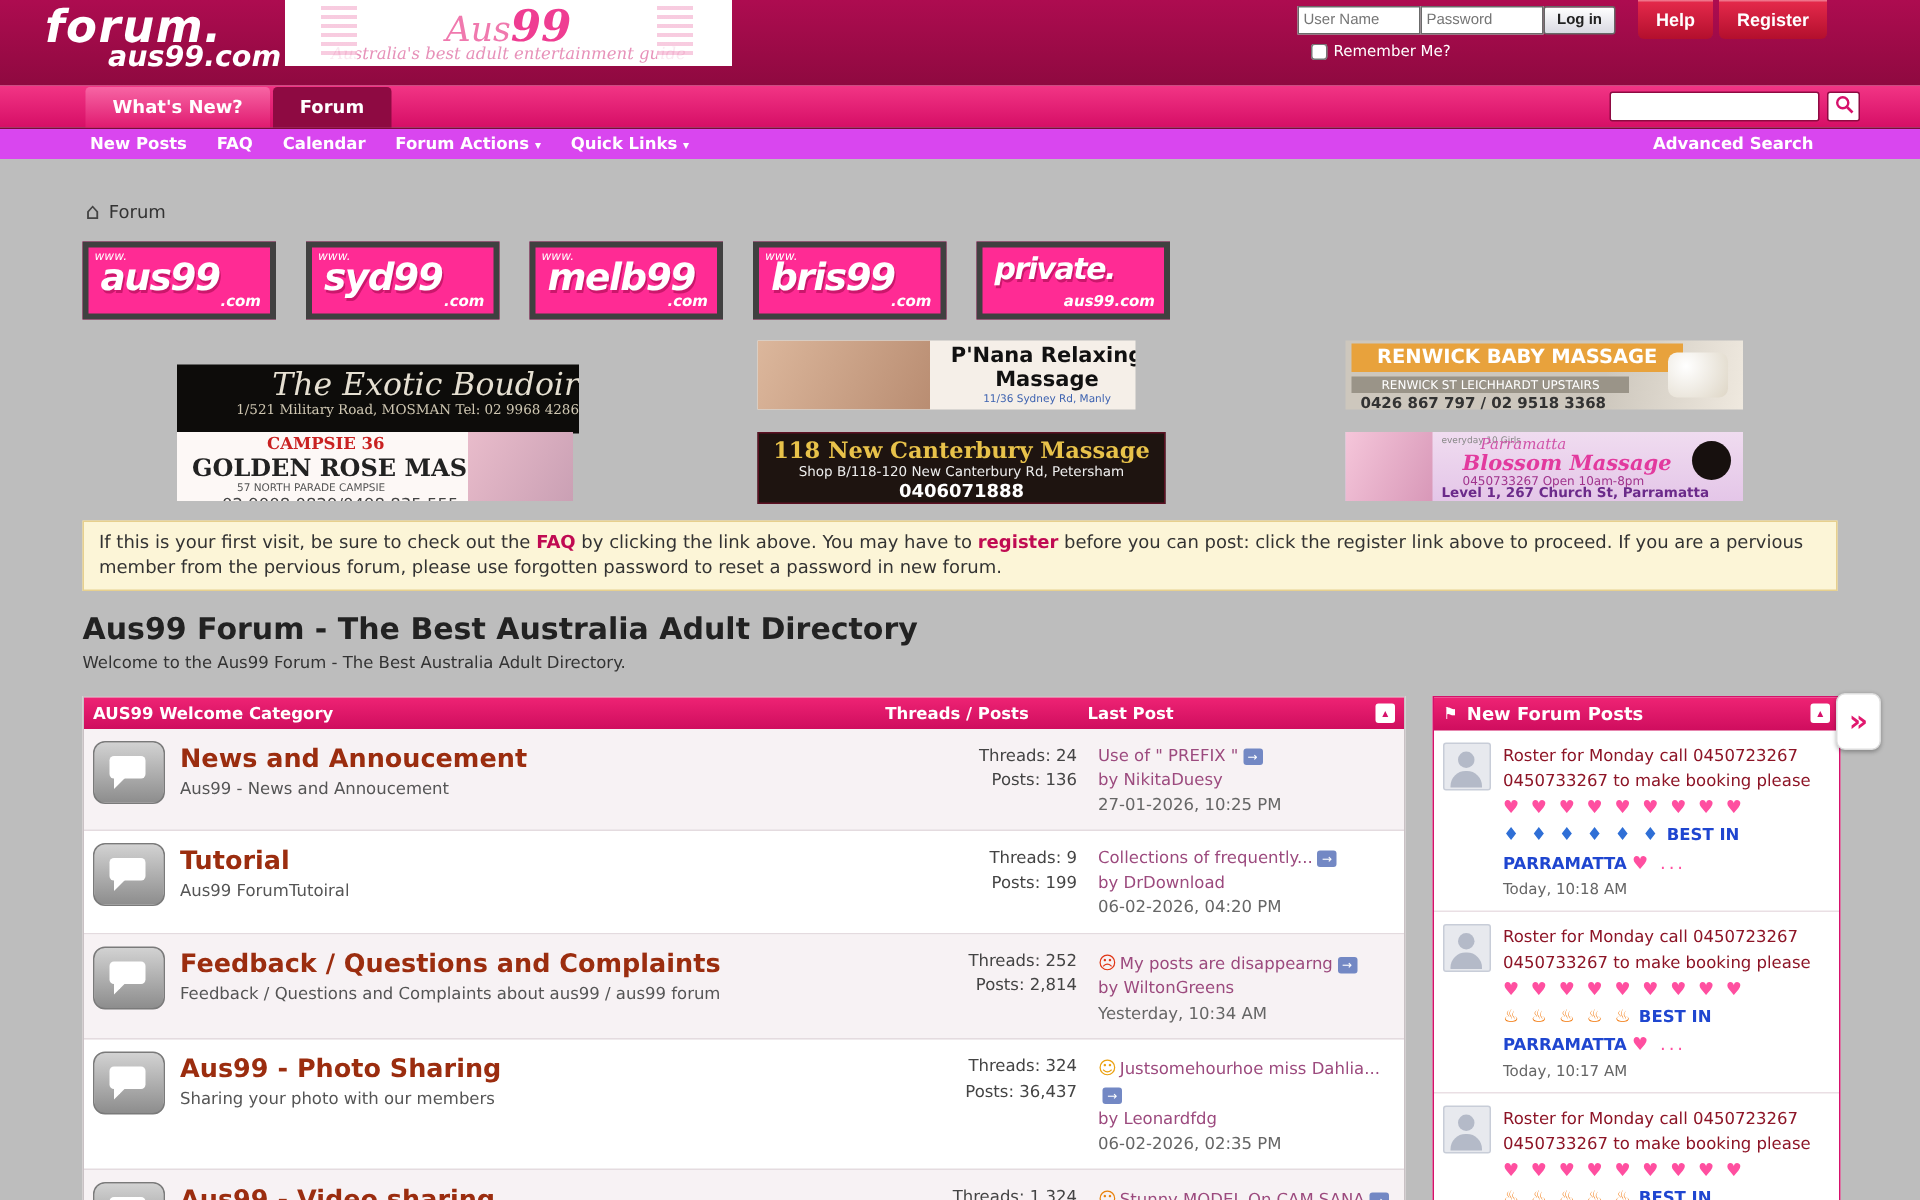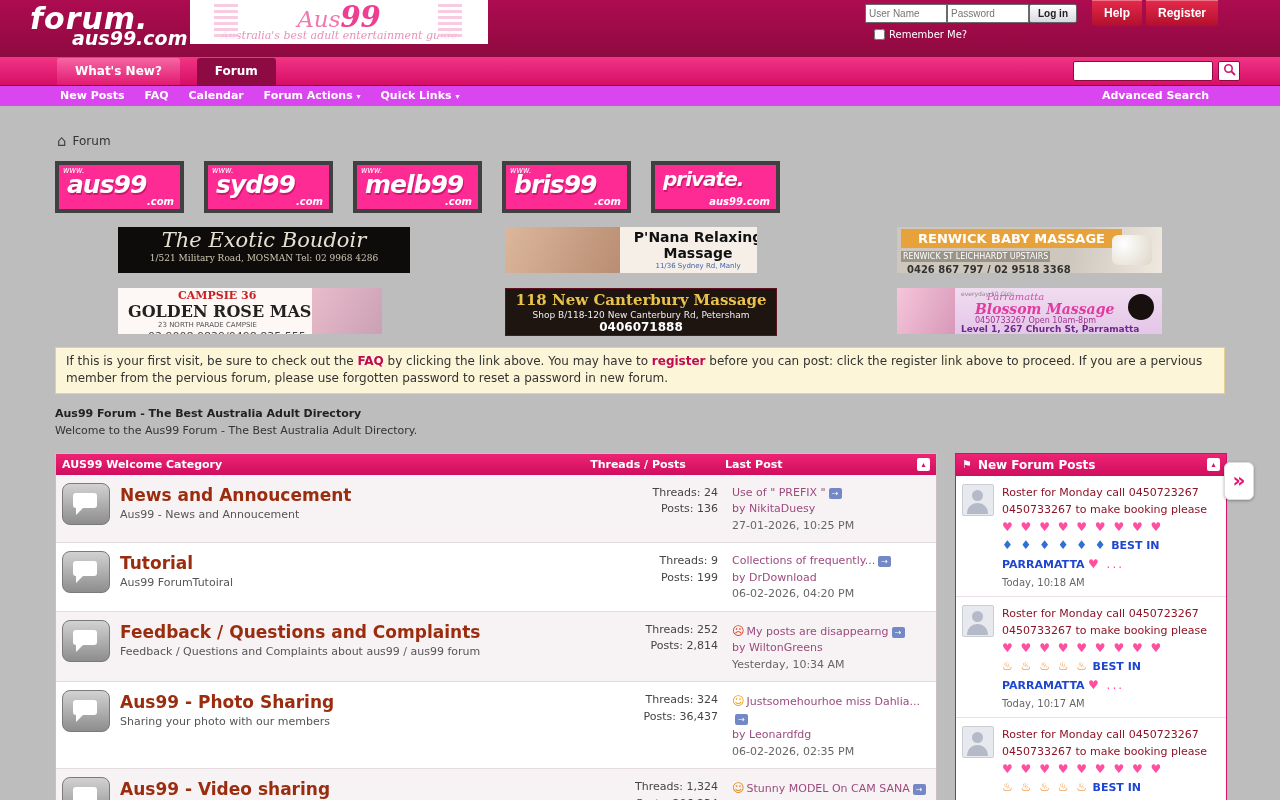--- a/index.html
+++ b/index.html
@@ -27,21 +27,21 @@
   .remember{position:absolute;left:14px;top:29px;color:#fff;font-size:10px;display:flex;align-items:center;gap:4px;}
   .remember input{width:11px;height:11px;margin:0;}
   .red-btn{position:absolute;top:0;height:26px;border:none;border-radius:0 0 4px 4px;cursor:pointer;
            background:linear-gradient(#e62a4c,#b30f2d);color:#fff;font-weight:bold;font-size:12px;
            box-shadow:inset 0 1px 0 rgba(255,255,255,.35);padding:0 12px;}
   .help-btn{left:232px;} .register-btn{left:286px;}
   
   .tabsrow{height:28px;background:linear-gradient(#f23585,#d60e66);position:relative;
            display:flex;align-items:flex-end;padding-left:57px;border-bottom:1px solid #7d0a38;}
   .tab{height:27px;line-height:27px;padding:0 18px;color:#fff;font-weight:bold;font-size:12px;
-       background:linear-gradient(#f765a4,#e01a70);border-radius:3px 3px 0 0;margin-right:17px;cursor:pointer;}
+       background:linear-gradient(#f765a4,#e01a70);border-radius:3px 3px 0 0;margin-right:2px;cursor:pointer;}
   .tab.active{background:#8e0a42;}
   .searchbox{position:absolute;right:40px;top:4px;display:flex;gap:5px;align-items:center;}
   .search-input{width:130px;height:16px;border:1px solid #8e0a42;border-radius:2px;background:#fff;padding:1px 4px;font-size:11px;}
   .search-btn{width:22px;height:20px;background:#fff;border:1px solid #8e0a42;border-radius:2px;cursor:pointer;
               display:flex;align-items:center;justify-content:center;padding:0;}
   
   .subnav{height:20px;line-height:20px;background:#d946ef;color:#fff;font-size:11px;font-weight:bold;position:relative;padding-left:60px;}
   .subnav a{color:#fff;margin-right:16px;}
   .adv-search{position:absolute;right:55px;top:0;}
   .dd{font-size:8px;}
@@ -53,32 +53,32 @@
   .site-banners{display:flex;gap:20px;margin:11px 0 0 55px;}
   .site-banner{width:121px;height:44px;background:#ff2b94;position:relative;color:#fff;
                font-style:italic;font-weight:bold;border:4px solid #404040;cursor:pointer;flex:none;overflow:hidden;}
   .sb-www{position:absolute;left:4px;top:1px;font-size:8px;font-weight:normal;}
   .sb-name{position:absolute;left:8px;top:5px;font-size:25px;letter-spacing:-1px;text-shadow:1px 2px 0 rgba(140,0,60,.45);}
   .site-banner.small .sb-name{font-size:20px;top:2px;}
   .sb-tld{position:absolute;right:6px;bottom:2px;font-size:10px;}
   
   .ads{position:relative;height:107px;margin-top:14px;}
   .ad{position:absolute;height:46px;overflow:hidden;cursor:pointer;}
-  .ad-exotic{left:118px;top:0;width:292px;background:#0d0c0a;color:#e6e0d2;text-align:center;}
+  .ad-exotic{left:118px;top:16px;width:268px;background:#0d0c0a;color:#e6e0d2;text-align:right;}
   .ad-exotic .t{font-family:"DejaVu Serif",serif;font-style:italic;font-size:21px;margin-top:1px;}
   .ad-exotic .a{font-size:9px;font-family:"DejaVu Serif",serif;color:#cfc7b2;margin-top:1px;}
   .ad-pnana{left:505px;top:0;width:252px;background:#f5efe8;}
   .ad-pnana .ph{position:absolute;left:0;top:0;width:115px;height:46px;background:linear-gradient(115deg,#dcb79c,#b98d72);}
   .ad-pnana .tx{position:absolute;left:118px;top:2px;width:150px;text-align:center;}
   .ad-pnana .t{font-weight:bold;font-size:14px;color:#111;}
   .ad-pnana .a{font-size:7px;color:#3d62b0;margin-top:1px;}
   .ad-pnana .p{font-size:11px;font-weight:bold;color:#d21a1a;margin-top:2px;}
   .ad-renwick{left:897px;top:0;width:265px;background:linear-gradient(100deg,#cdc7bd 65%,#efe9df);}
   .ad-renwick .t{display:inline-block;background:#e8a23c;color:#fff;font-weight:bold;font-size:13px;padding:2px 17px;margin:2px 0 0 4px;}
-  .ad-renwick .a{font-size:8px;color:#fff;background:#9a9488;display:inline-block;padding:1px 2px;margin:1px 0 0 4px;}
+  .ad-renwick .a{font-size:8px;color:#fff;background:#9a9488;display:inline-block;padding:1px 20px;margin:1px 0 0 4px;}
   .ad-renwick .p{font-size:10px;color:#333;margin:2px 0 0 10px;font-weight:bold;}
   .candle{position:absolute;right:10px;top:8px;width:40px;height:30px;background:radial-gradient(circle at 30% 30%,#fff,#ded6c6);border-radius:6px;}
   .ad-rose{left:118px;top:61px;width:264px;background:#fdf8f6;}
   .ad-rose .ph{position:absolute;right:0;top:0;width:70px;height:46px;background:linear-gradient(120deg,#e9bccb,#caa0b4);}
   .ad-rose .top{font-family:"DejaVu Serif",serif;color:#c92121;font-weight:bold;font-size:11px;margin:1px 0 0 60px;}
   .ad-rose .t{font-family:"DejaVu Serif",serif;color:#222;font-weight:bold;font-size:16px;margin:0 0 0 10px;}
   .ad-rose .a{font-size:7px;color:#555;margin-left:40px;}
   .ad-rose .p{font-size:11px;color:#444;margin:1px 0 0 30px;}
   .ad-cant{left:505px;top:61px;width:270px;background:#1e1410;border:1px solid #5c1022;text-align:center;}
   .ad-cant .t{font-family:"DejaVu Serif",serif;color:#e8c24a;font-weight:bold;font-size:15px;margin-top:2px;}
@@ -90,21 +90,21 @@
   .ad-blossom .pre{position:absolute;left:90px;top:3px;font-style:italic;color:#d052a8;font-size:10px;font-family:"DejaVu Serif",serif;}
   .ad-blossom .t{position:absolute;left:78px;top:13px;font-family:"DejaVu Serif",serif;font-style:italic;font-weight:bold;color:#e23a9e;font-size:14px;}
   .ad-blossom .p{position:absolute;left:78px;top:28px;font-size:8px;color:#a0338c;}
   .ad-blossom .a{position:absolute;left:64px;top:36px;font-size:9px;font-weight:bold;color:#6b2a8a;}
   .ad-blossom .circ{position:absolute;right:8px;top:6px;width:26px;height:26px;border-radius:50%;background:#17100e;}
   
   .notice{margin:13px 55px 0 55px;background:#fcf5d7;border:1px solid #e7d08e;padding:5px 10px;
           font-size:12px;color:#333;line-height:1.45;}
   .notice a{color:#c00b52;font-weight:bold;}
   
-  .page-title{margin:13px 0 0 55px;font-size:11px;font-weight:bold;color:#222;}
+  .page-title{margin:13px 0 0 55px;font-size:20px;font-weight:bold;color:#222;}
   .welcome{margin:4px 0 0 55px;font-size:11px;color:#333;}
   
   .main{display:flex;margin:16px 0 0 55px;align-items:flex-start;}
   .forums{width:882px;}
   .cat{background:#fff;border:1px solid #c9c1c4;margin-bottom:10px;}
   .cat-header{height:21px;background:linear-gradient(#ee2374,#cf0d5e);color:#fff;font-weight:bold;
               font-size:11px;display:flex;align-items:center;padding:0 6px;}
   .cat-title{flex:1;}
   .col-threads{width:150px;text-align:center;}
   .col-last{width:186px;padding-left:12px;}
@@ -253,21 +253,21 @@
   <div class="ad ad-renwick">
     <div class="candle"></div>
     <div class="t">RENWICK BABY MASSAGE</div><br>
     <div class="a">RENWICK ST LEICHHARDT UPSTAIRS</div>
     <div class="p">0426 867 797 / 02 9518 3368</div>
   </div>
   <div class="ad ad-rose">
     <div class="ph"></div>
     <div class="top">CAMPSIE 36</div>
     <div class="t">GOLDEN ROSE MASSAGE</div>
-    <div class="a">23 NORTH PARADE CAMPSIE</div>
+    <div class="a">57 NORTH PARADE CAMPSIE</div>
     <div class="p">02 9008 0829/0498 835 555</div>
   </div>
   <div class="ad ad-cant">
     <div class="t">118 New Canterbury Massage</div>
     <div class="a">Shop B/118-120 New Canterbury Rd, Petersham</div>
     <div class="p">0406071888</div>
   </div>
   <div class="ad ad-blossom">
     <div class="ph"></div>
     <div class="tag">everyday 10 Girls</div>

